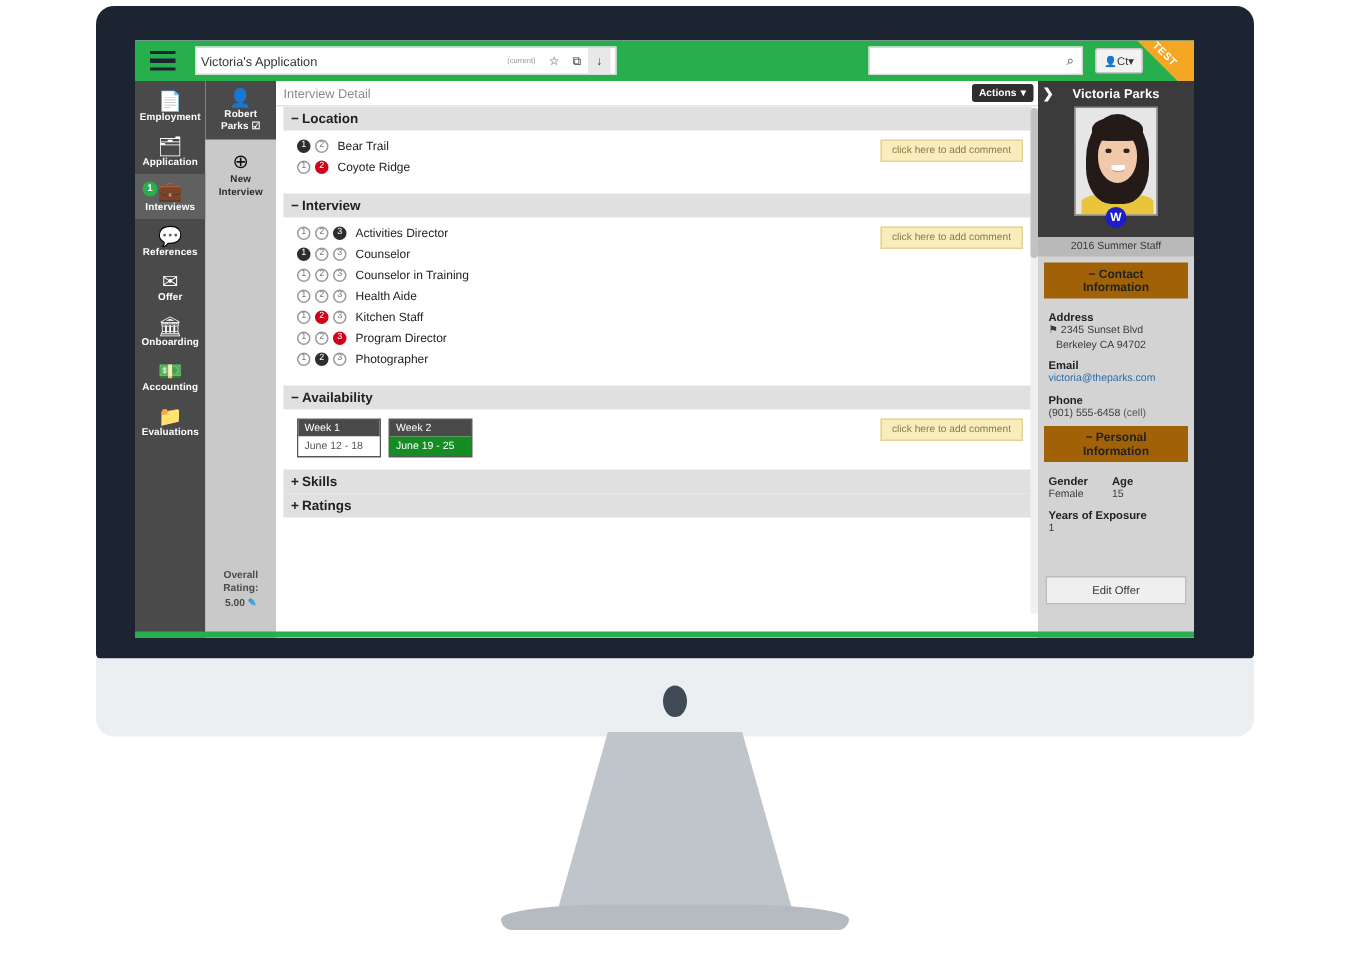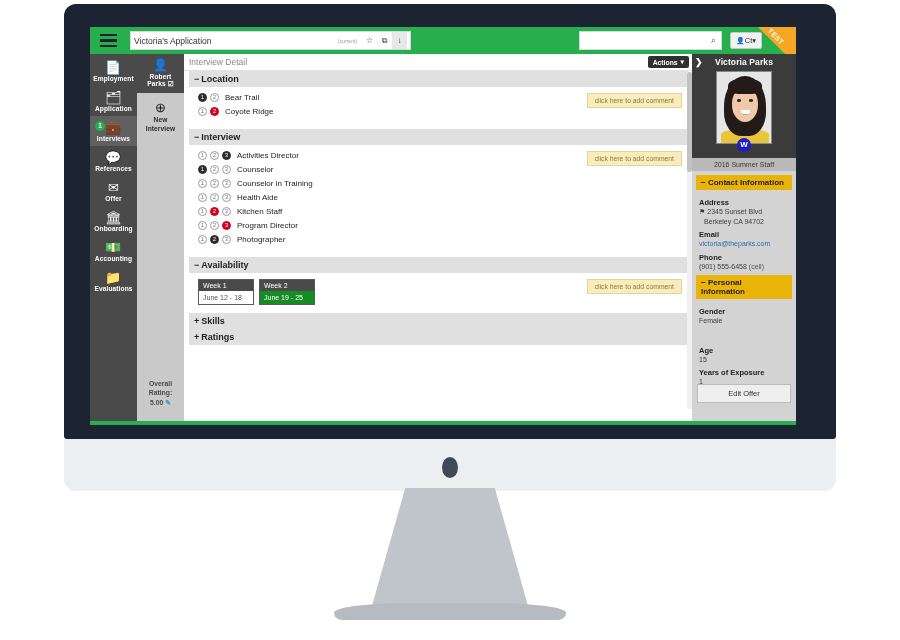--- a/index.html
+++ b/index.html
@@ -254,28 +254,28 @@
     width: 14px; height: 14px; border-radius: 50%;
     background: #1e1ec8; color: #fff; font-size: 8px; font-weight: bold;
     line-height: 14px; text-align: center;
     margin: -6px auto 0; position: relative; z-index: 2;
   }
   #rp-sub {
     background: #b9b9b9; color: #3a3a3a; font-size: 7px;
     text-align: center; padding: 3px 0;
   }
   .rp-sec {
-    background: #eab308; color: #222; font-size: 8px; font-weight: bold;
-    padding: 3px 5px; margin: 4px 4px 0; cursor: pointer;
+    background: #a16207; color: #222; font-size: 8px; font-weight: bold;
+    padding: 3px 16px; margin: 4px 4px 0; cursor: pointer; text-align: center;
   }
   .rp-block { padding: 4px 7px 0; }
   .rp-lbl { font-size: 7.5px; font-weight: bold; color: #222; margin-top: 4px; }
   .rp-val { font-size: 7px; color: #3c3c3c; line-height: 9.5px; }
   .rp-val.link { color: #2a6ea8; }
-  .rp-cols { display: flex; gap: 16px; flex-direction: column; }
+  .rp-cols { display: flex; gap: 16px; }
   #edit-offer {
     position: absolute; left: 5px; right: 5px; bottom: 22px;
     background: #efefef; border: 1px solid #bbb; color: #333;
     font-size: 7.5px; text-align: center; padding: 4px 0; cursor: pointer;
   }
 
   #green-foot {
     position: absolute; left: 0; bottom: 0; width: 100%; height: 4px;
     background: #27ae4d;
   }

